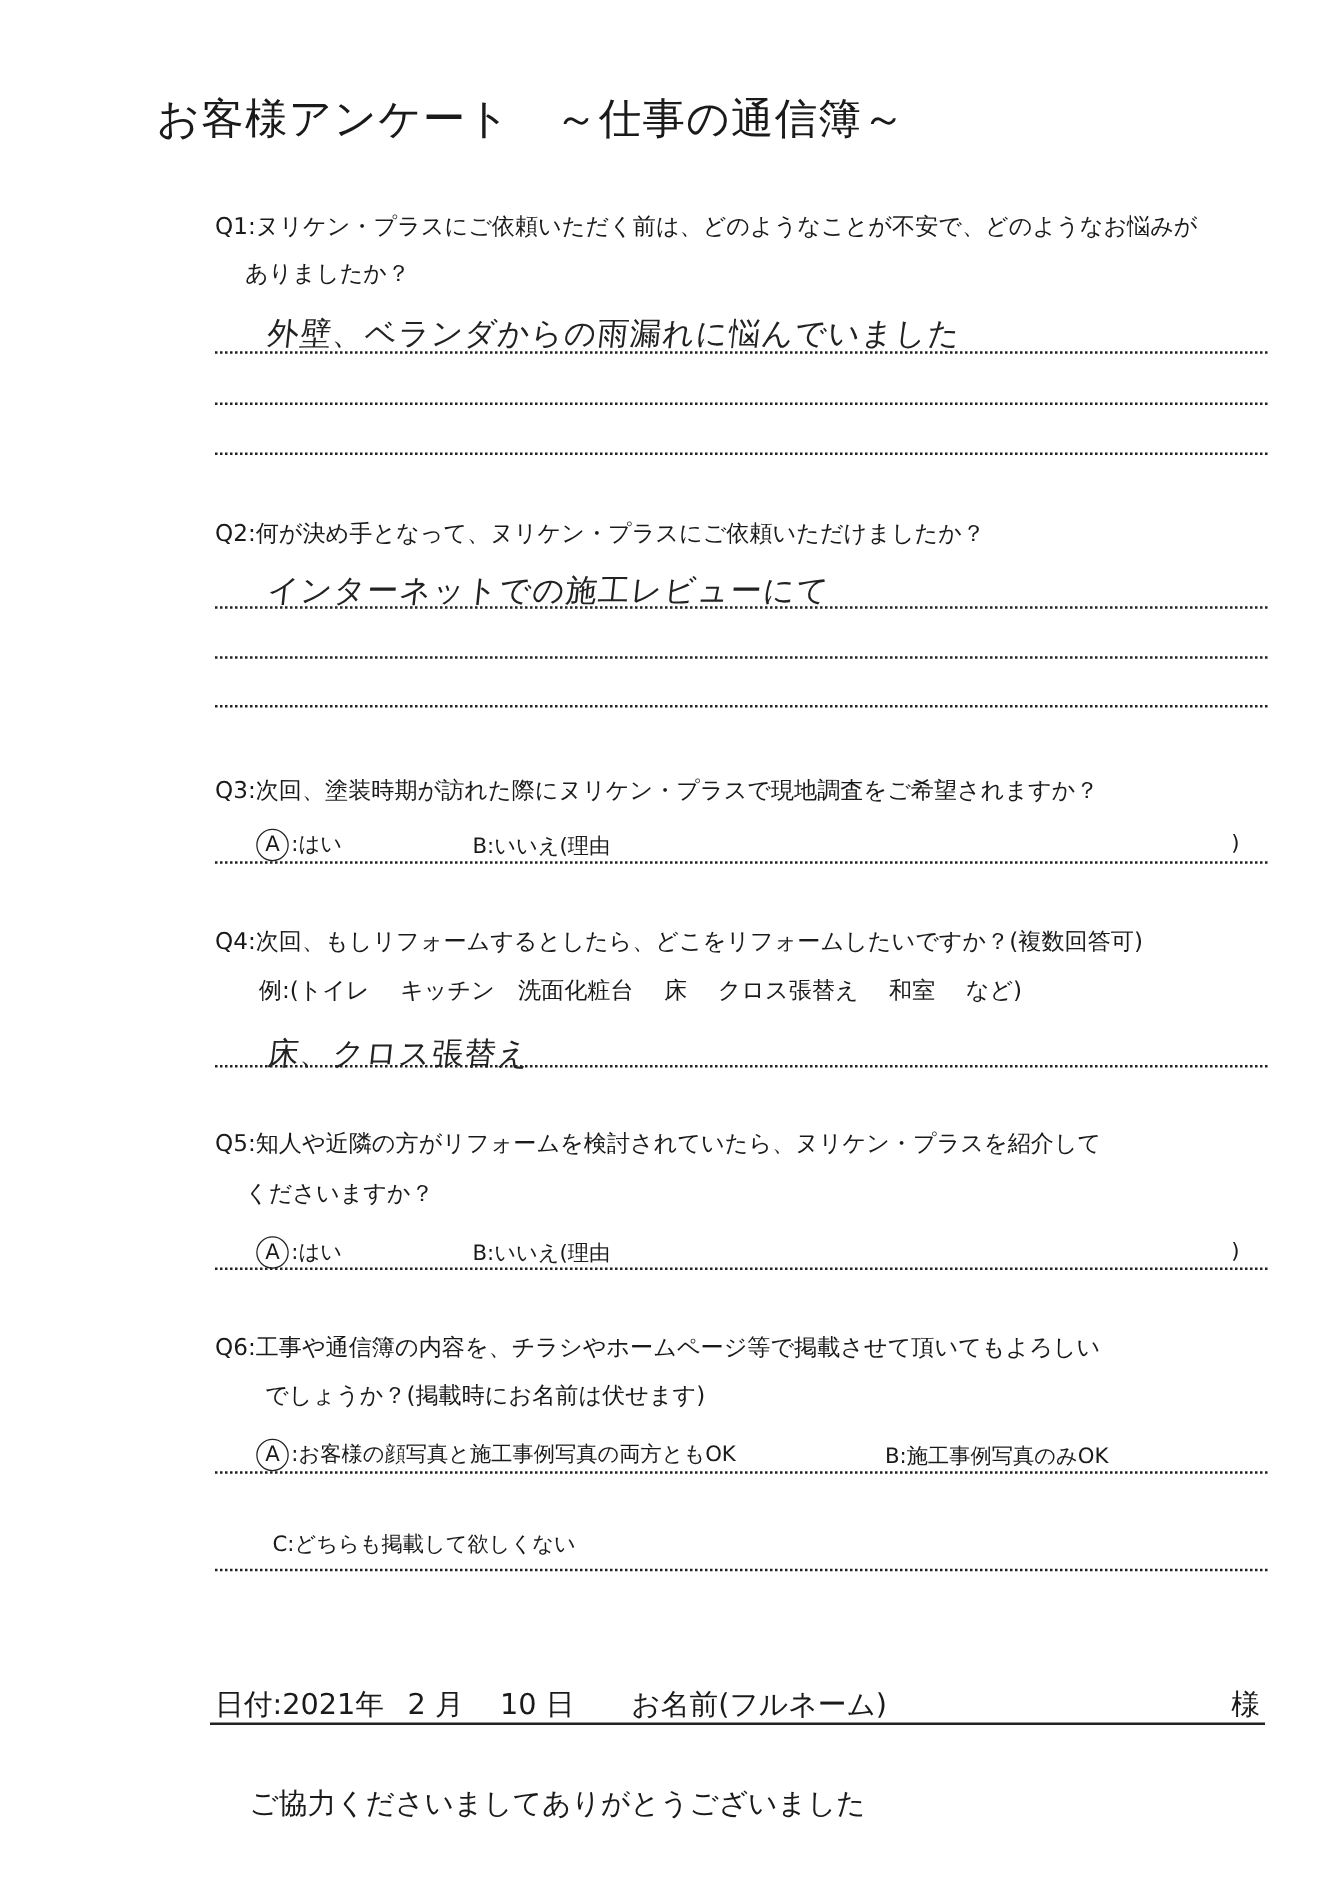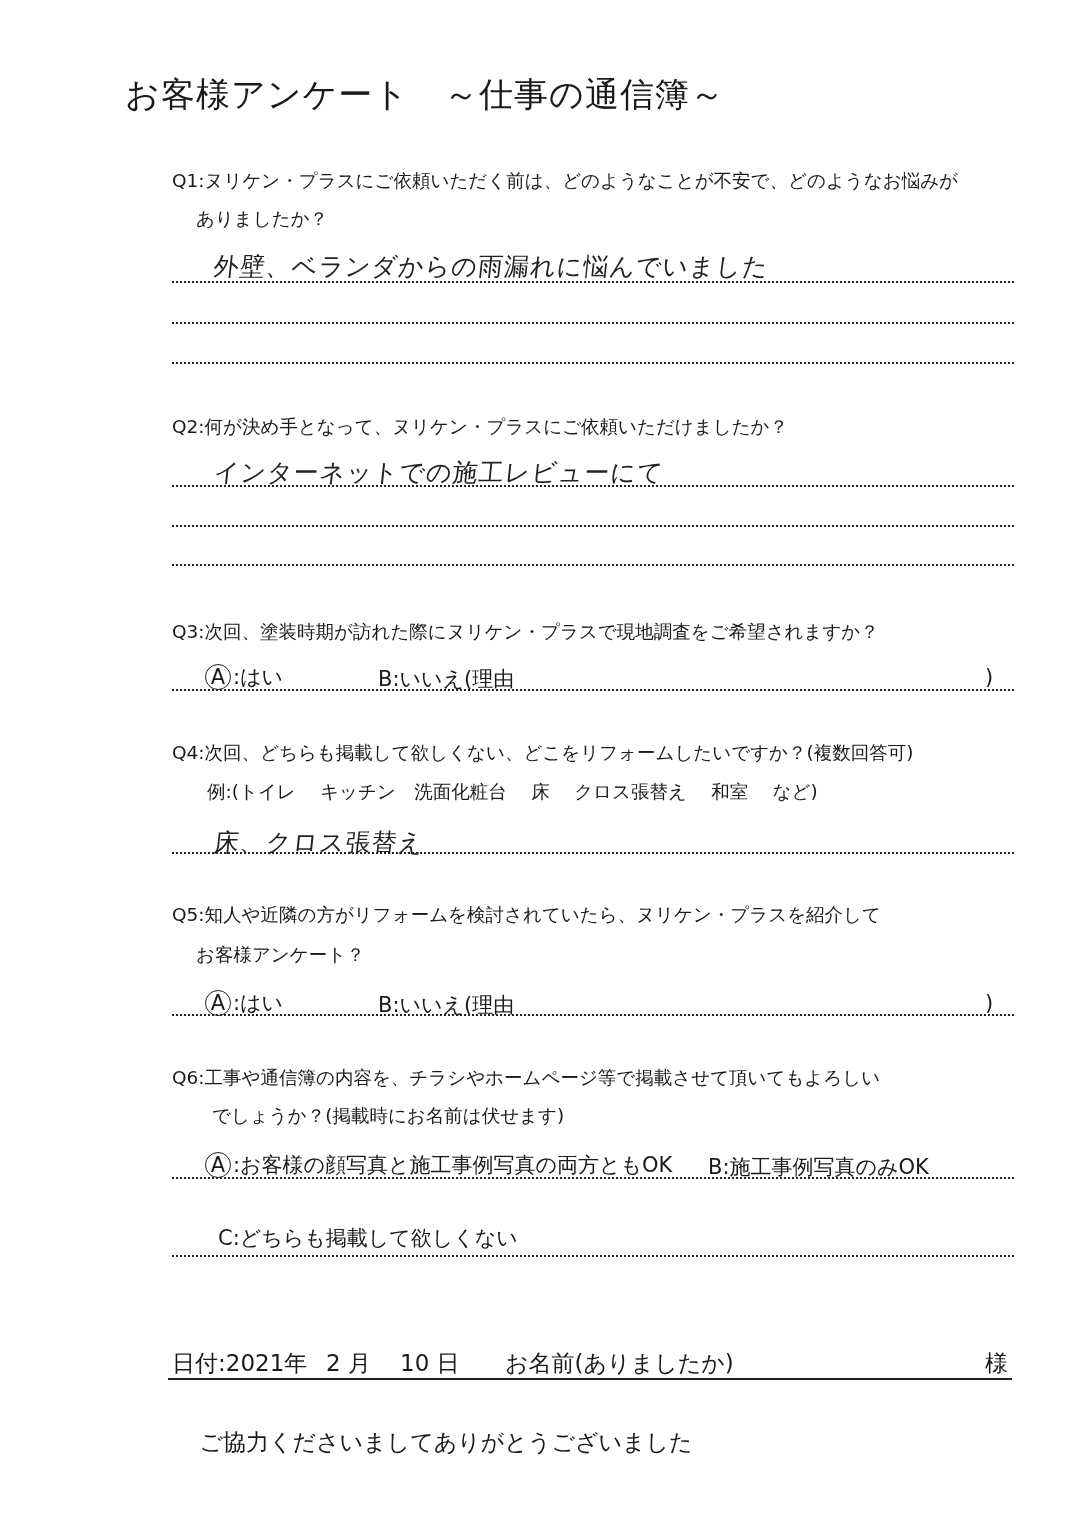--- a/index.html
+++ b/index.html
@@ -15,21 +15,21 @@
   }
   .q { font-size: 18.5px; white-space: nowrap; text-align: right; }
   .dots {
     position: absolute; left: 172px; width: 842px; height: 0;
     border-top: 2px dotted #222;
   }
   .hand {
     font-family: "DejaVu Sans", sans-serif; font-size: 25px;
     transform: skewX(-6deg); color: #222; white-space: nowrap; letter-spacing: 1px;
   }
-  .opt { font-size: 21px; white-space: nowrap; }
+  .opt { font-size: 17px; white-space: nowrap; }
   .circ {
     display: inline-block; width: 24px; height: 24px; border: 1.6px solid #222;
     border-radius: 50%; text-align: center; line-height: 24px; margin-right: 2px;
   }
   .solid { position: absolute; left: 168px; width: 844px; height: 0; border-top: 2px solid #222; }
   .foot { font-size: 23px; white-space: nowrap; }
 </style>
 </head>
 <body>
 
@@ -49,27 +49,27 @@
 <div class="dots" style="top:564px;"></div>
 
 <div class="abs q" style="left:172px; top:619px;">Q3:次回、塗装時期が訪れた際にヌリケン・プラスで現地調査をご希望されますか？</div>
 <div class="abs opt" style="left:205px; top:663px;">
   <span class="circ">A</span><span>:はい</span>
 </div>
 <div class="abs opt" style="left:378px; top:665px;">B:いいえ(理由</div>
 <div class="abs opt" style="left:985px; top:665px;">)</div>
 <div class="dots" style="top:689px;"></div>
 
-<div class="abs q" style="left:172px; top:740px;">Q4:次回、どちらも掲載して欲しくない、どこをリフォームしたいですか？(複数回答可)</div>
+<div class="abs q" style="left:172px; top:740px;">Q4:次回、もしリフォームするとしたら、どこをリフォームしたいですか？(複数回答可)</div>
 <div class="abs q" style="left:172px; top:779px;margin-left:35px;">例:(トイレ　 キッチン　洗面化粧台　 床　 クロス張替え　 和室　 など)</div>
 <div class="abs hand" style="left:214px; top:826px;">床、クロス張替え</div>
 <div class="dots" style="top:852px;"></div>
 
 <div class="abs q" style="left:172px; top:902px;">Q5:知人や近隣の方がリフォームを検討されていたら、ヌリケン・プラスを紹介して</div>
-<div class="abs q" style="left:196px; top:942px;">お客様アンケート？</div>
+<div class="abs q" style="left:196px; top:942px;">くださいますか？</div>
 <div class="abs opt" style="left:205px; top:989px;">
   <span class="circ">A</span><span>:はい</span>
 </div>
 <div class="abs opt" style="left:378px; top:991px;">B:いいえ(理由</div>
 <div class="abs opt" style="left:985px; top:991px;">)</div>
 <div class="dots" style="top:1014px;"></div>
 
 <div class="abs q" style="left:172px; top:1065px;">Q6:工事や通信簿の内容を、チラシやホームページ等で掲載させて頂いてもよろしい</div>
 <div class="abs q" style="left:212px; top:1103px;">でしょうか？(掲載時にお名前は伏せます)</div>
 <div class="abs opt" style="left:205px; top:1151px;">
@@ -82,18 +82,18 @@
 
 <div class="abs foot" style="left:172px; top:1348px;">
   <span>日付:</span><span>2021</span><span>年</span>
 </div>
 <div class="abs foot" style="left:326px; top:1348px;">
   <span>2</span>&nbsp;<span>月</span>
 </div>
 <div class="abs foot" style="left:400px; top:1348px;">
   <span>10</span>&nbsp;<span>日</span>
 </div>
-<div class="abs foot" style="left:505px; top:1348px;">お名前(ありましたか)</div>
+<div class="abs foot" style="left:505px; top:1348px;">お名前(フルネーム)</div>
 <div class="abs foot" style="left:700px; top:1348px; width:270px;"></div>
 <div class="abs foot" style="left:985px; top:1348px;">様</div>
 <div class="solid" style="top:1378px;"></div>
 
 <div class="abs foot" style="left:0; width:892px; text-align:center; top:1427px;">ご協力くださいましてありがとうございました</div>
 
 </body></html>

